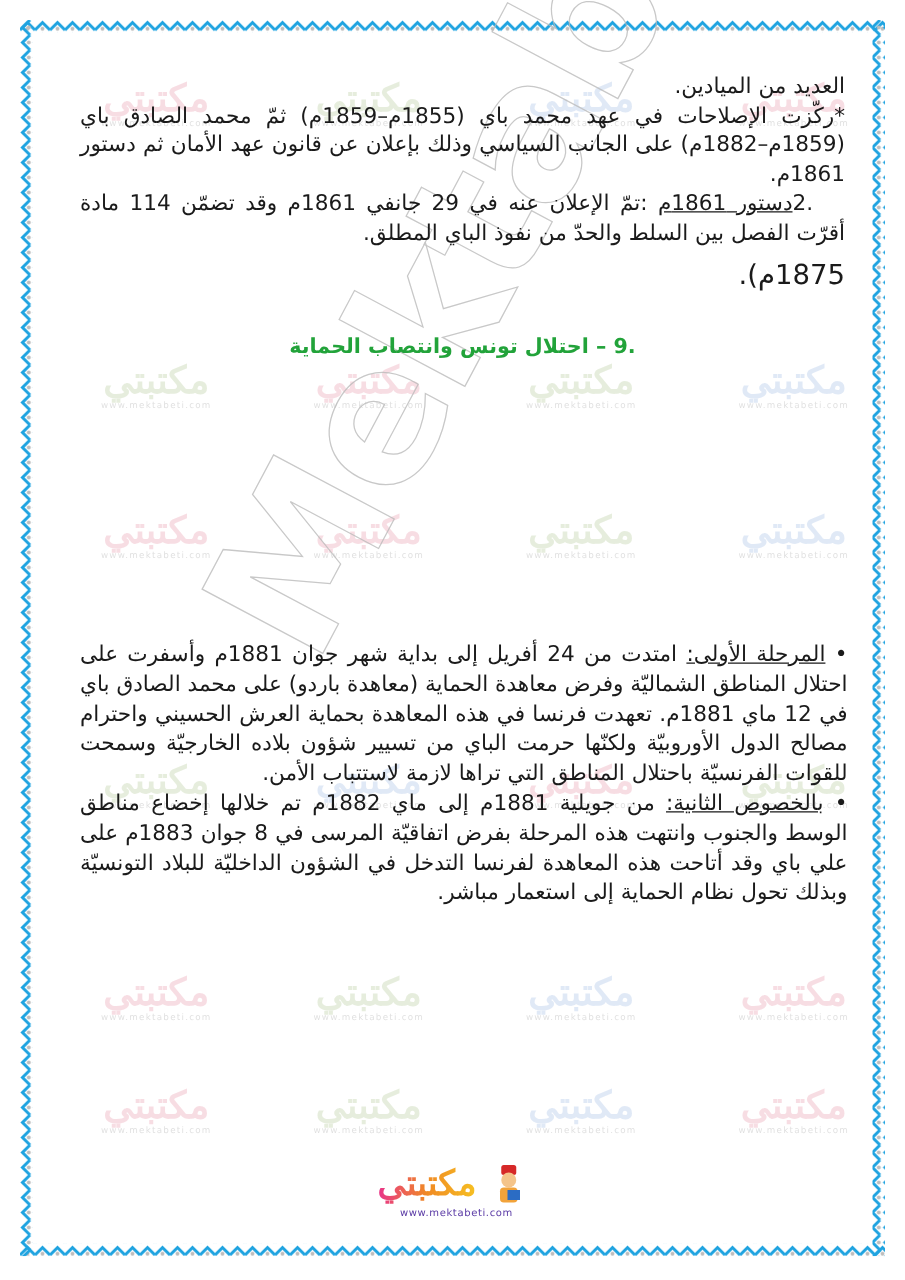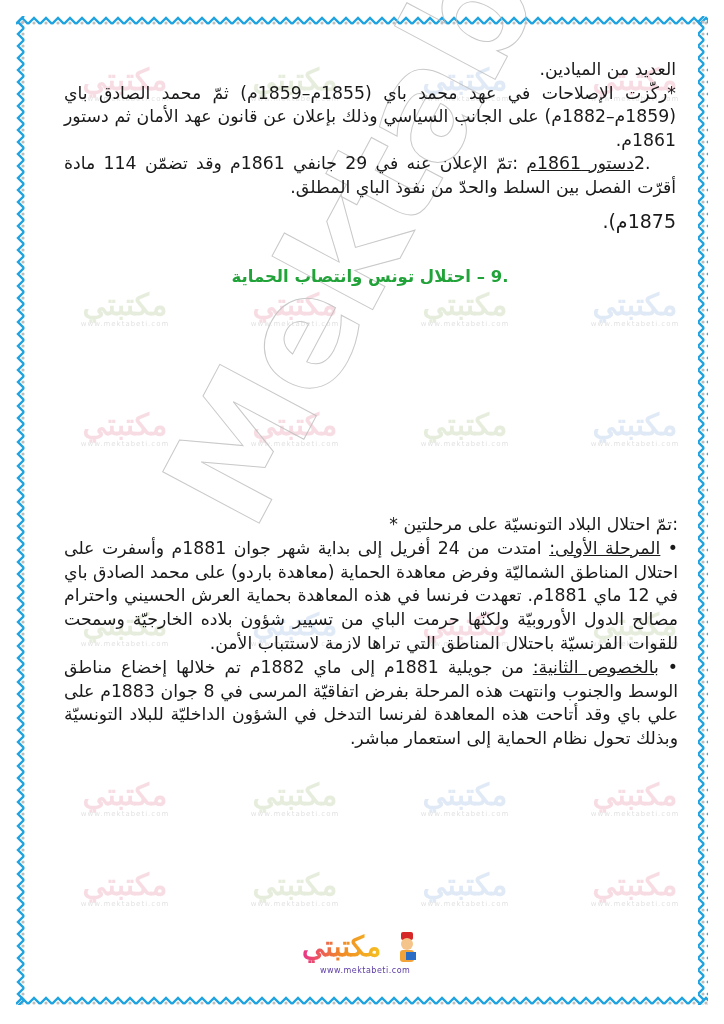--- a/index.html
+++ b/index.html
@@ -12,21 +12,21 @@
   .wm-tile .wm-word { font-family: "DejaVu Serif", serif; font-size: 30px; font-weight: bold; line-height: 30px; }
   .wm-tile .wm-url { font-family: "DejaVu Sans", sans-serif; font-size: 7px; color: #555; direction: ltr; letter-spacing: 1px; }
   .big-wm { position: absolute; left: 130px; top: 470px; transform: rotate(-62deg); transform-origin: left top;
             font-family: "DejaVu Sans", sans-serif; font-size: 150px; font-weight: bold; color: transparent;
             -webkit-text-stroke: 1px #bbbbbb; opacity: 0.8; letter-spacing: -4px; white-space: nowrap; pointer-events: none; }
   .content { position: absolute; left: 64px; top: 58px; width: 612px; direction: rtl; text-align: justify; font-size: 17.3px; line-height: 23.5px; }
   .p { margin: 0; }
   .num-item { position: relative; padding-right: 0; }
   .num-label { display: inline-block; width: 42px; direction: ltr; text-align: left; }
   .u { text-decoration: underline; }
-  .big-year { font-size: 19px; line-height: 44px; }
+  .big-year { font-size: 22px; line-height: 44px; }
   .heading { text-align: center; color: #22a33a; font-weight: bold; font-size: 16.5px; margin: 22px 0 28px 0; }
   .content2 { position: absolute; left: 64px; top: 513px; width: 614px; direction: rtl; text-align: justify; font-size: 17.3px; line-height: 23.8px; }
   .logo { position: absolute; left: 302px; top: 930px; width: 120px; height: 52px; direction: rtl; }
   .logo-word { position: absolute; left: 0; top: 0; font-family: "DejaVu Serif", serif; font-weight: bold; font-size: 28px;
                background: linear-gradient(90deg, #e8338b, #f08a24, #f6c022); -webkit-background-clip: text; background-clip: text; color: transparent; }
   .logo-boy { position: absolute; right: 2px; top: 2px; width: 26px; height: 32px; }
   .logo-url { position: absolute; left: 18px; top: 36px; direction: ltr; font-size: 8px; color: #5a3aa5; letter-spacing: 0.5px; }
 </style>
 </head>
 <body>
@@ -160,21 +160,20 @@
   <p class="p">العديد من الميادين.</p>
   <p class="p">*ركّزت الإصلاحات في عهد محمد باي (1855م–1859م) ثمّ محمد الصادق باي (1859م–1882م) على الجانب السياسي وذلك بإعلان عن قانون عهد الأمان ثم دستور 1861م.</p>
   <p class="p num-item">
     <span class="num-label">2.</span><span class="u">دستور 1861م</span><span> :تمّ الإعلان عنه في 29 جانفي 1861م وقد تضمّن 114 مادة أقرّت الفصل بين السلط والحدّ من نفوذ الباي المطلق.</span>
   </p>
   <p class="p big-year">1875م).</p>
   <div class="heading">.9 – احتلال تونس وانتصاب الحماية</div>
 </div>
 
 <div class="content2">
-  <p class="p">:تمّ احتلال البلاد التونسيّة على مرحلتين *</p>
   <p class="p">
     <span>•</span>
     <span class="u">المرحلة الأولى:</span><span> امتدت من 24 أفريل إلى بداية شهر جوان 1881م وأسفرت على احتلال المناطق الشماليّة وفرض معاهدة الحماية (معاهدة باردو) على محمد الصادق باي في 12 ماي 1881م. تعهدت فرنسا في هذه المعاهدة بحماية العرش الحسيني واحترام مصالح الدول الأوروبيّة ولكنّها حرمت الباي من تسيير شؤون بلاده الخارجيّة وسمحت للقوات الفرنسيّة باحتلال المناطق التي تراها لازمة لاستتباب الأمن.</span>
   </p>
   <p class="p">
     <span>•</span>
     <span class="u">بالخصوص الثانية:</span><span> من جويلية 1881م إلى ماي 1882م تم خلالها إخضاع مناطق الوسط والجنوب وانتهت هذه المرحلة بفرض اتفاقيّة المرسى في 8 جوان 1883م على علي باي وقد أتاحت هذه المعاهدة لفرنسا التدخل في الشؤون الداخليّة للبلاد التونسيّة وبذلك تحول نظام الحماية إلى استعمار مباشر.</span>
   </p>
 </div>
 

